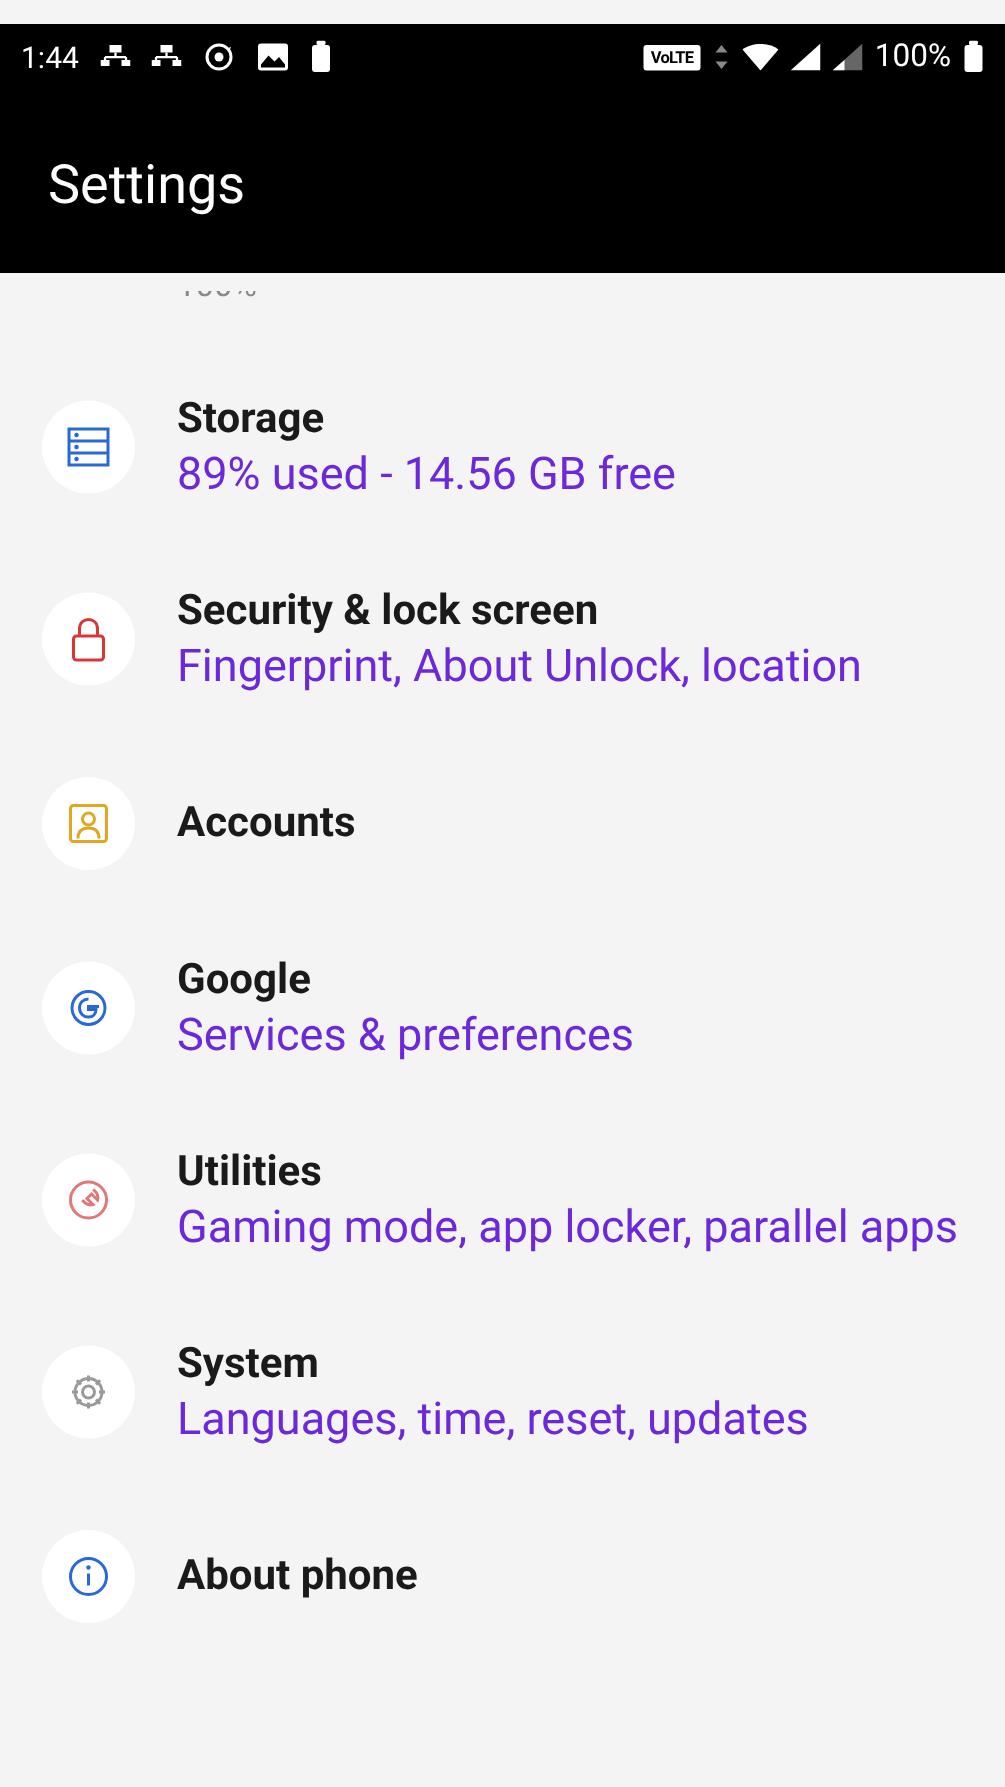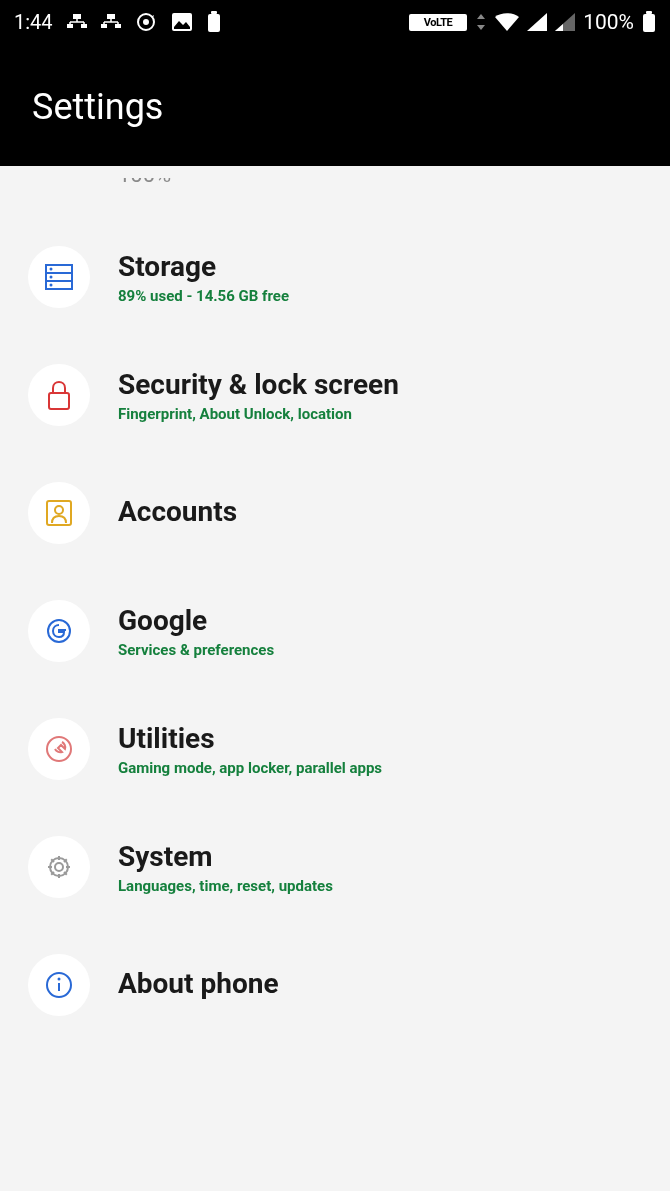--- a/index.html
+++ b/index.html
@@ -16,20 +16,21 @@
     }
     .status-bar {
       height: 44px;
       background: #000;
       color: #fff;
       display: flex;
       align-items: center;
       justify-content: space-between;
       padding: 0 14px;
       font-size: 20px;
+      margin-top: 16px;
     }
     .status-left {
       display: flex;
       align-items: center;
       gap: 14px;
     }
     .status-right {
       display: flex;
       align-items: center;
       gap: 8px;
@@ -87,30 +88,30 @@
     .item-text {
       flex: 1;
     }
     .item-title {
       font-size: 28px;
       color: #1a1a1a;
       font-weight: 700;
       margin-bottom: 4px;
     }
     .item-subtitle {
-      font-size: 15px;
-      color: #15803d;
-      font-weight: 700;
+      font-size: 30px;
+      color: #6d28d9;
+      font-weight: 400;
     }
     .volte-badge {
       background: #fff;
       color: #000;
       font-size: 11px;
       font-weight: bold;
-      padding: 2px 15px;
+      padding: 2px 5px;
       border-radius: 2px;
       letter-spacing: -0.5px;
     }
   </style>
 </head>
 <body>
 
 <div class="status-bar">
   <div class="status-left">
     <span>1:44</span>

